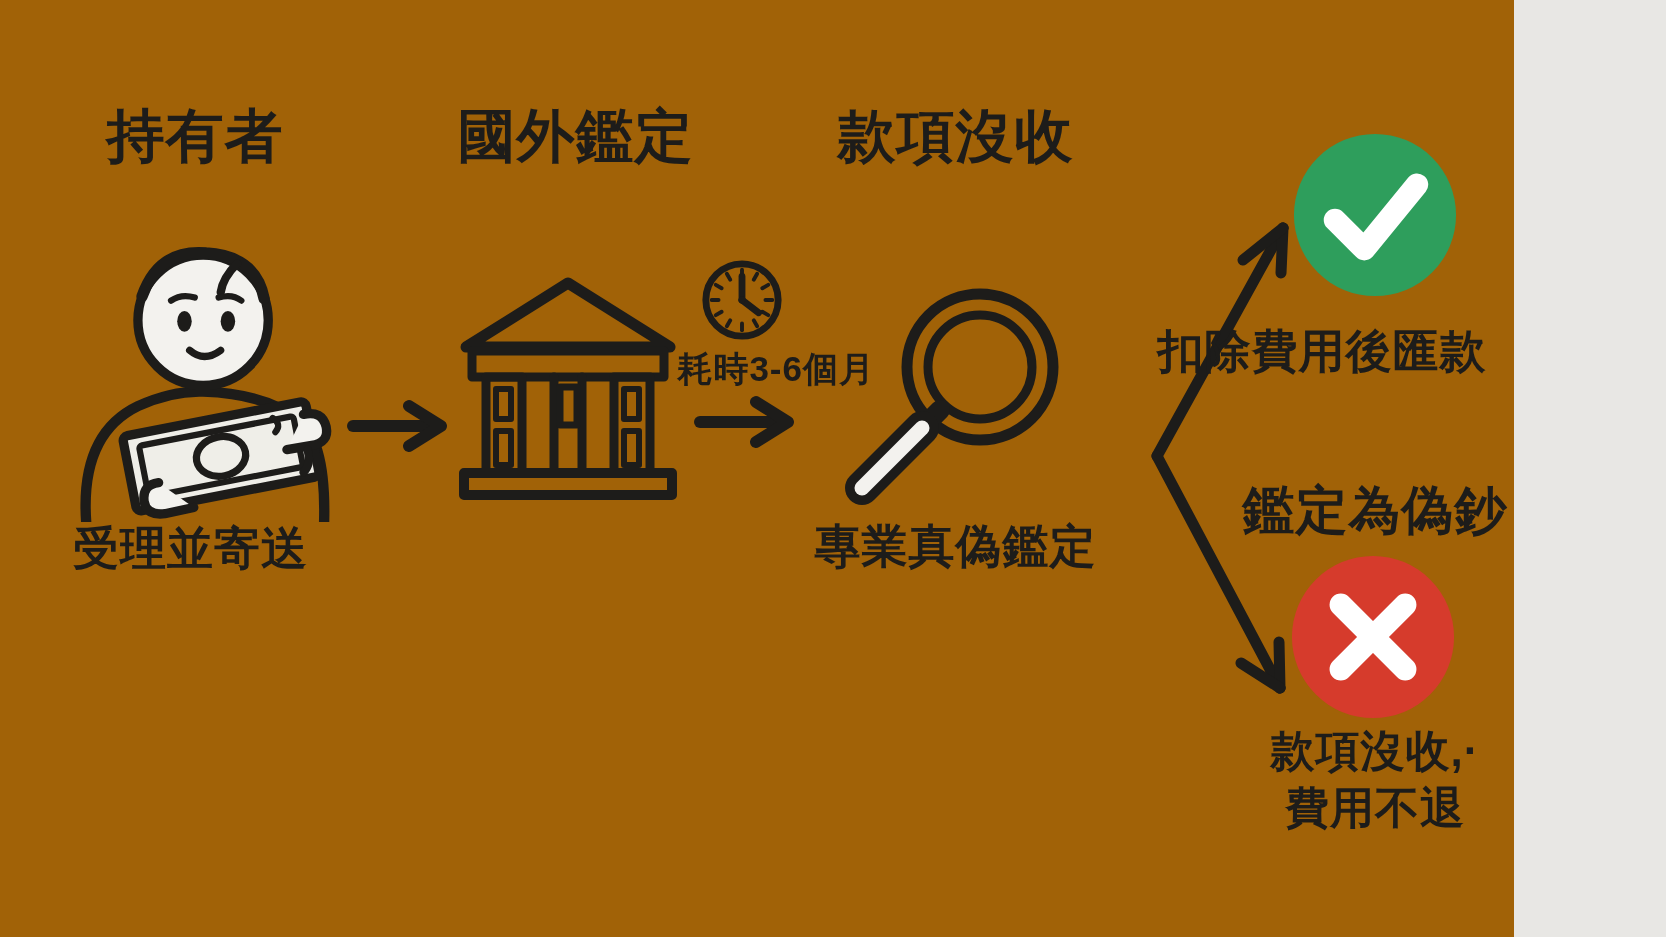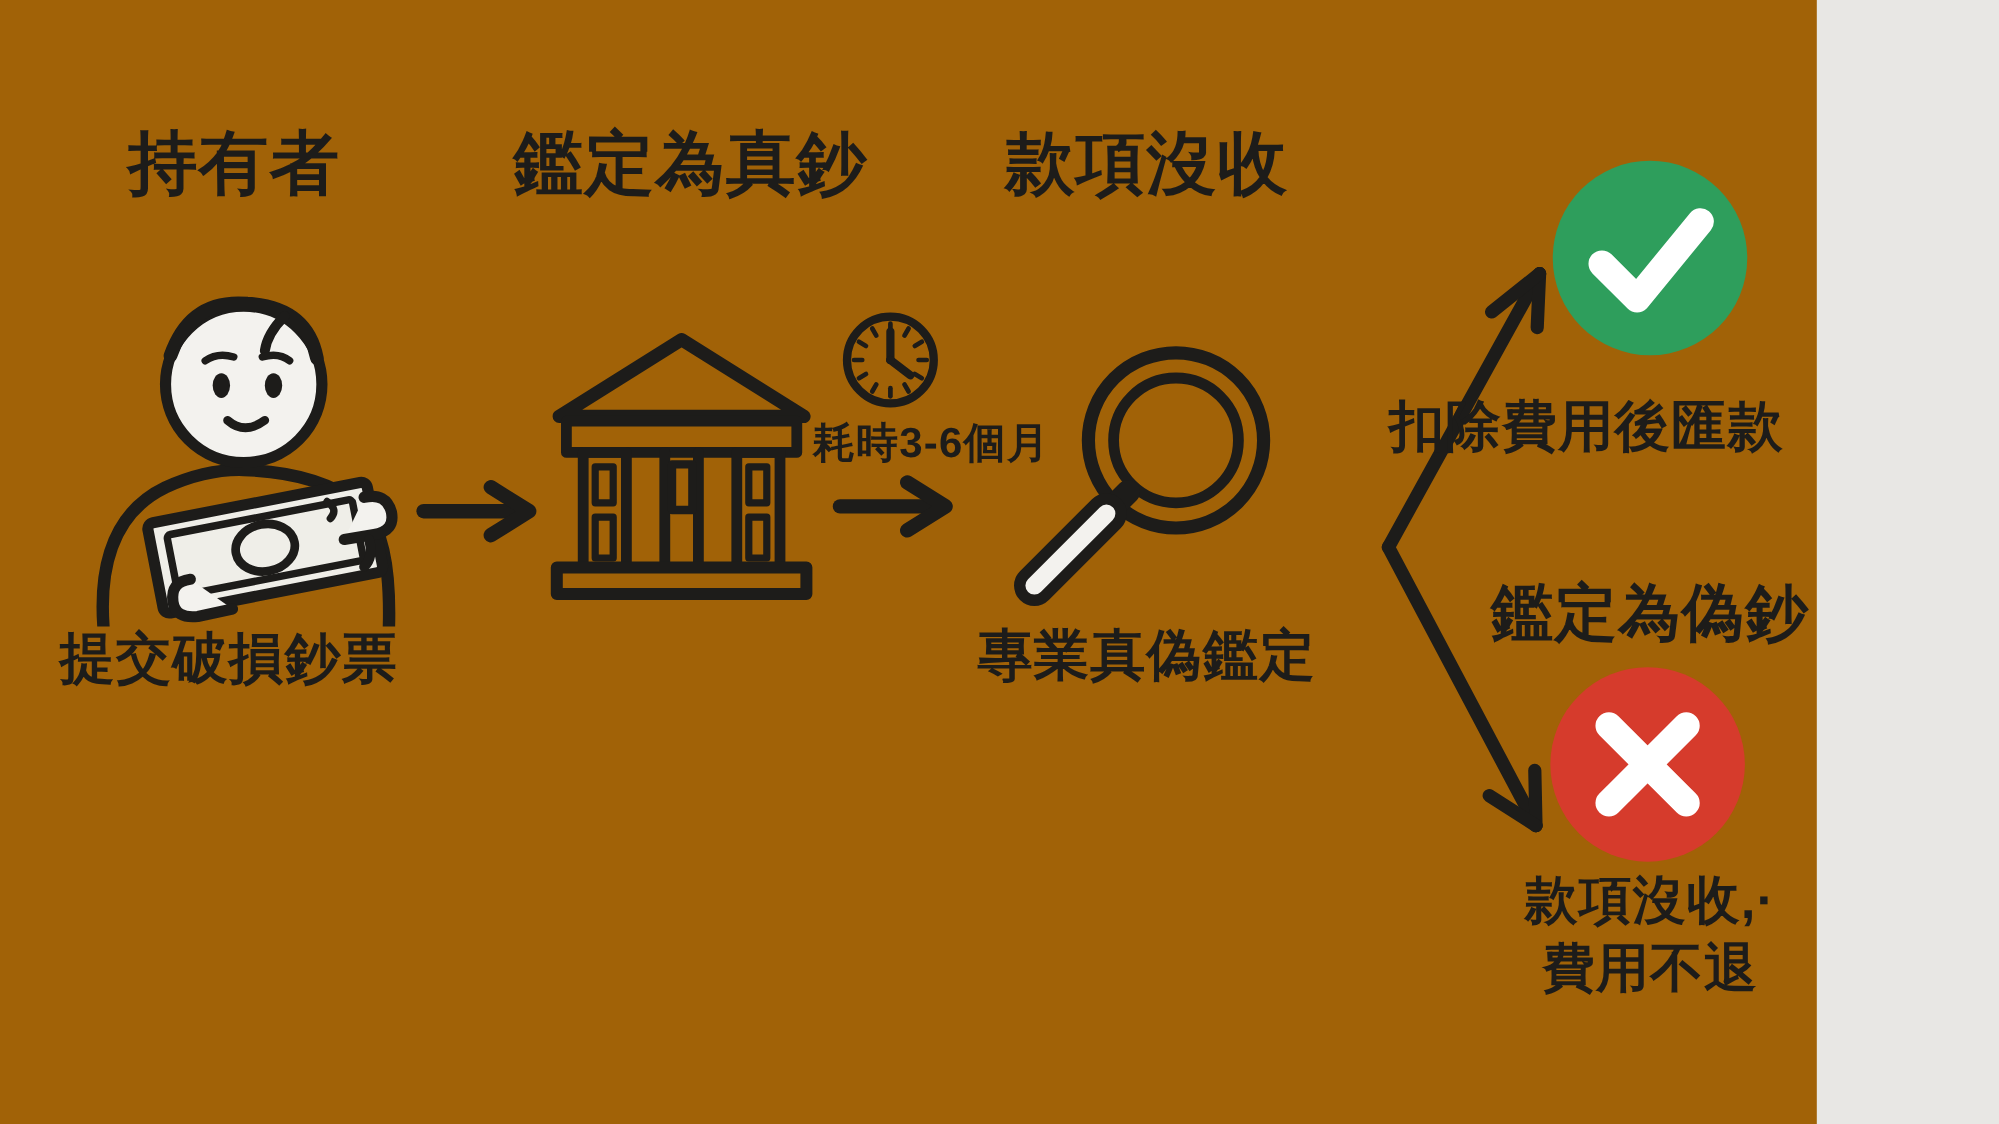--- a/index.html
+++ b/index.html
@@ -55,30 +55,30 @@
         <path d="M208,200 q8,8 0,14" stroke-width="6"></path>
       </g>
 
       <path d="M92,252 q-16,2 -14,18 q2,14 20,12 l28,-6" stroke-width="9" fill="#f3f2ee"></path>
 
       <path d="M232,186 q18,-4 22,12 q3,15 -14,18 l-24,4" stroke-width="9" fill="#f3f2ee"></path>
       <path d="M236,220 q4,14 -4,22" stroke-width="8"></path>
     </svg>
   </div>
 
-  <div class="txt step-label" style="left:18px; top:520px; width:345px;">提交破損鈔票</div>
+  <div class="txt step-label" style="left:18px; top:520px; width:345px;">受理並寄送</div>
 
   <div class="icon" style="left:345px; top:398px;">
     <svg width="108" height="56" viewBox="0 0 108 56" stroke="#1d1c1a" fill="none" stroke-linecap="round" stroke-linejoin="round">
       <line x1="8" y1="28" x2="88" y2="28" stroke-width="12"></line>
       <polyline points="64,8 96,28 64,48" stroke-width="12"></polyline>
     </svg>
   </div>
 
-  <div class="txt step-title" style="left:428px; top:98px; width:295px;">鑑定為真鈔</div>
+  <div class="txt step-title" style="left:428px; top:98px; width:295px;">國外鑑定</div>
 
   <div class="icon" style="left:452px; top:268px;">
     <svg width="232" height="238" viewBox="0 0 232 232" fill="none" stroke="#1d1c1a" stroke-linecap="round" stroke-linejoin="round">
 
       <polygon points="14,76 116,12 218,76" stroke-width="11"></polygon>
 
       <rect x="20" y="80" width="192" height="26" stroke-width="9"></rect>
 
       <rect x="34" y="106" width="36" height="96" stroke-width="9"></rect>
       <rect x="44" y="118" width="15" height="30" stroke-width="6"></rect>
@@ -158,21 +158,21 @@
   </div>
 
 
   <div class="icon" style="left:1292px; top:132px;">
     <svg width="166" height="166" viewBox="0 0 170 170" fill="none">
       <circle cx="85" cy="85" r="83" fill="#2e9e5c"></circle>
       <path d="M44,90 L74,120 L128,54" stroke="#ffffff" stroke-width="23" stroke-linecap="round" stroke-linejoin="round"></path>
     </svg>
   </div>
 
-  <div class="txt outcome-text" style="left:1152px; top:326px; width:340px;">扣除費用後匯款</div>
+  <div class="txt outcome-text" style="left:1152px; top:326px; width:340px;font-family:Liberation Mono, monospace;">扣除費用後匯款</div>
 
   <div class="txt outcome-title" style="left:1220px; top:476px; width:310px;">鑑定為偽鈔</div>
 
   <div class="icon" style="left:1290px; top:554px;">
     <svg width="166" height="166" viewBox="0 0 170 170" fill="none">
       <circle cx="85" cy="85" r="83" fill="#d63b2c"></circle>
       <line x1="52" y1="52" x2="118" y2="118" stroke="#ffffff" stroke-width="23" stroke-linecap="round"></line>
       <line x1="118" y1="52" x2="52" y2="118" stroke="#ffffff" stroke-width="23" stroke-linecap="round"></line>
     </svg>
   </div>

